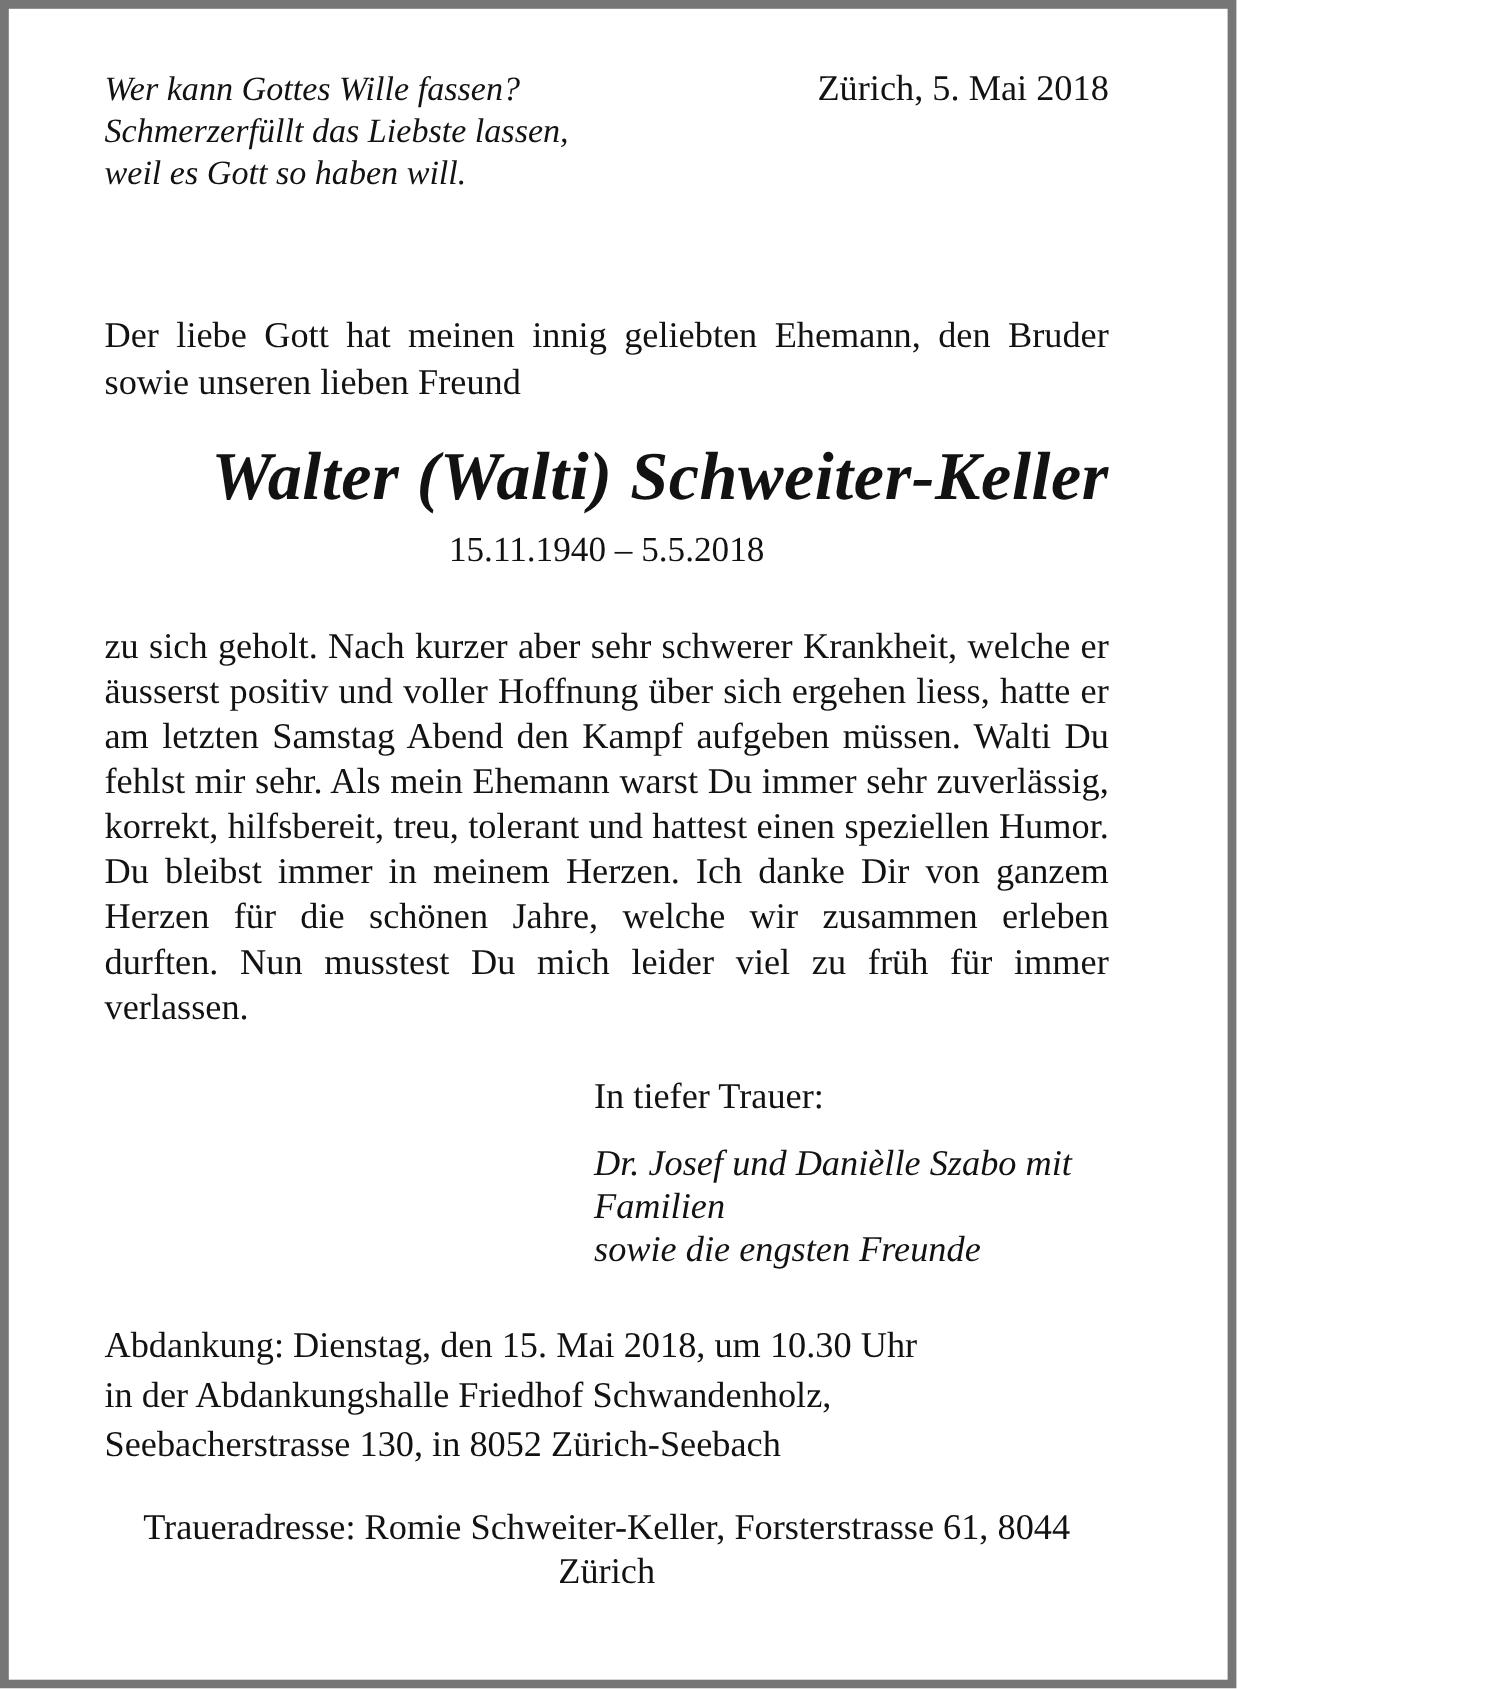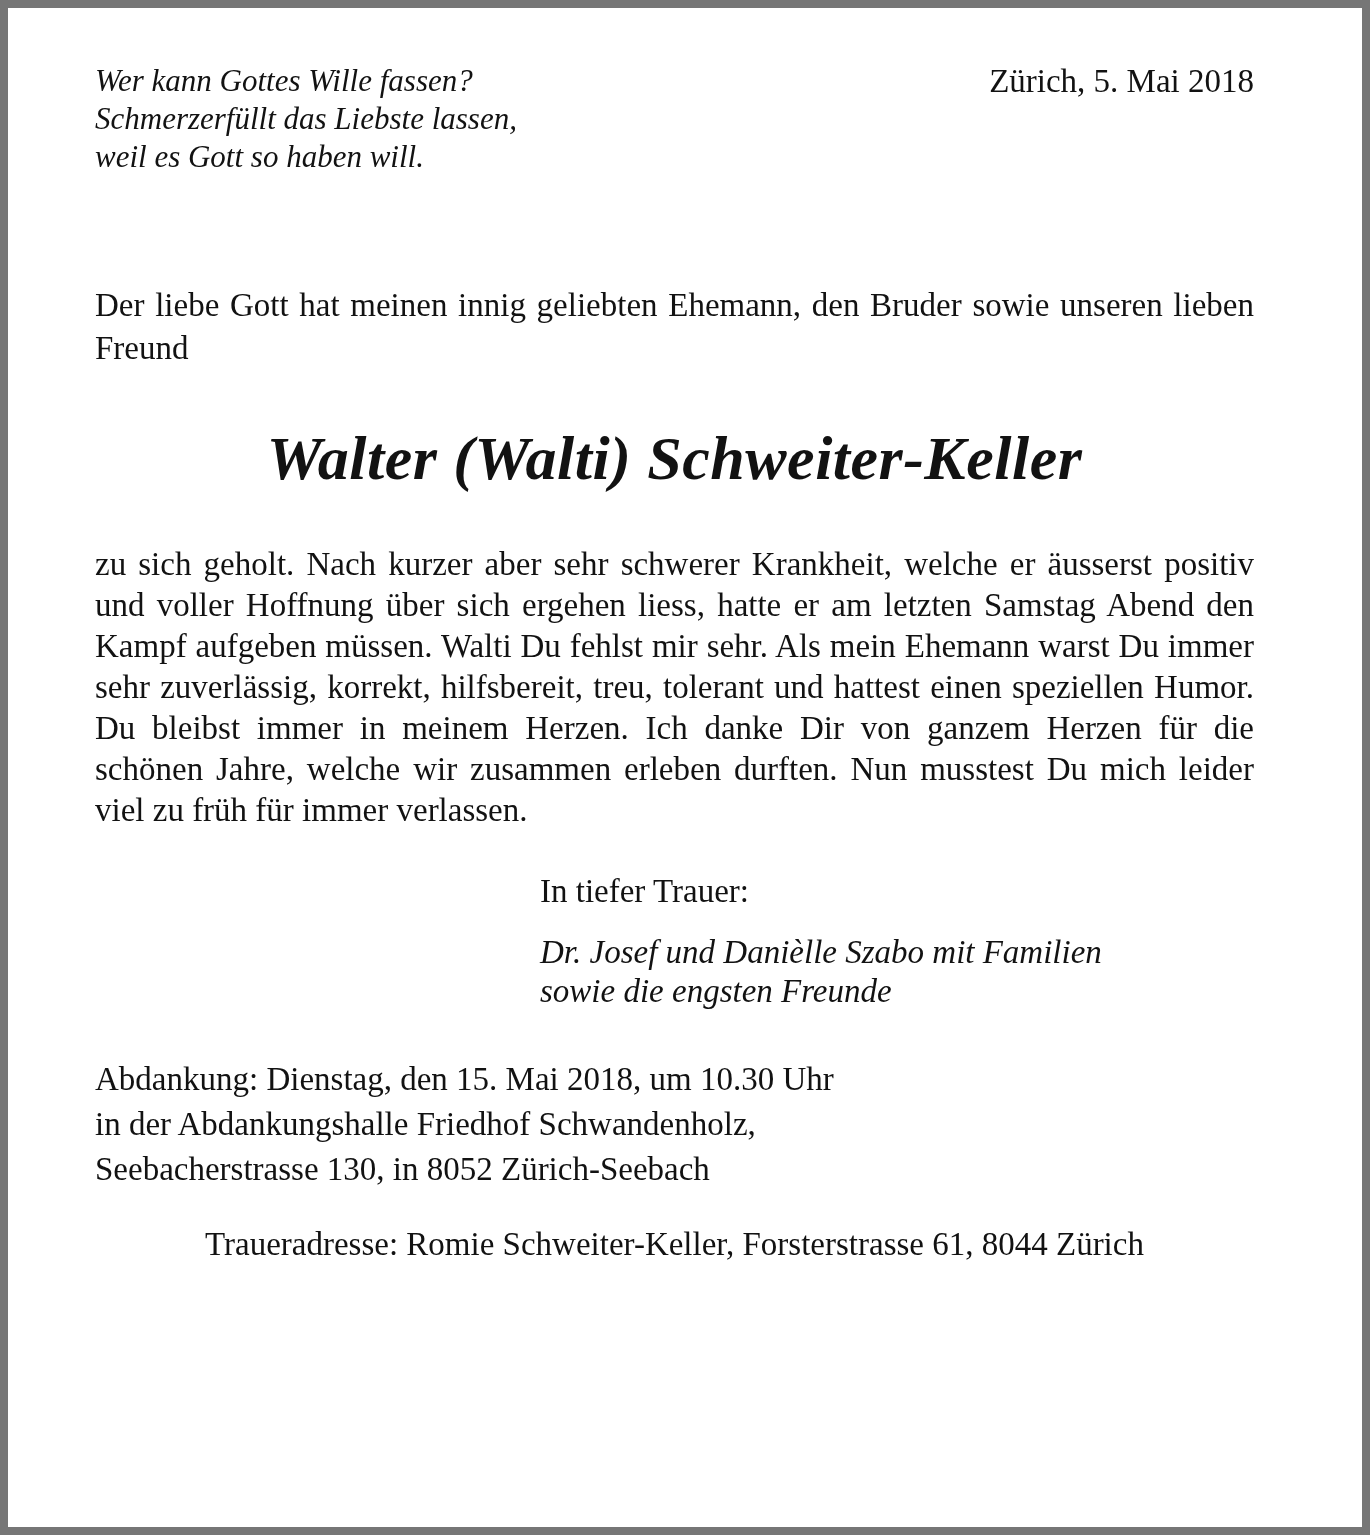--- a/index.html
+++ b/index.html
@@ -9,21 +9,21 @@
   }
   body {
     width: 1370px;
     height: 1535px;
     font-family: "Liberation Serif", serif;
     color: #121212;
     -webkit-font-smoothing: antialiased;
   }
   .frame {
     box-sizing: border-box;
-    width: 1370px;
+    width: 1124px;
     height: 1535px;
     border: 8px solid #767676;
     background: #ffffff;
     padding: 54px 108px 36px 87px;
     overflow: hidden;
   }
   .header-row {
     display: flex;
     justify-content: space-between;
     align-items: flex-start;
@@ -39,22 +39,22 @@
     line-height: 38px;
     white-space: nowrap;
   }
   .intro {
     margin-top: 108px;
     font-size: 33px;
     line-height: 43px;
     text-align: justify;
   }
   .deceased-name {
-    margin-top: 52px;
-    text-align: center;
+    margin-top: 28px;
+    text-align: right;
     font-size: 62px;
     line-height: 72px;
     font-weight: bold;
     font-style: italic;
     letter-spacing: 0.5px;
   }
   .life-dates {
     margin-top: 10px;
     text-align: center;
     font-size: 32px;
@@ -108,20 +108,21 @@
       <div>Schmerzerfüllt das Liebste lassen,</div>
       <div>weil es Gott so haben will.</div>
     </div>
     <div class="dateline">Zürich, 5. Mai 2018</div>
   </div>
 
   <div class="intro">Der liebe Gott hat meinen innig geliebten Ehemann, den Bruder sowie unseren lieben Freund</div>
 
   <div class="deceased-name">Walter (Walti) Schweiter-Keller</div>
 
+  <div class="life-dates">15.11.1940 – 5.5.2018</div>
 
   <div class="body-par">zu sich geholt. Nach kurzer aber sehr schwerer Krankheit, welche er äusserst positiv und voller Hoffnung über sich ergehen liess, hatte er am letzten Samstag Abend den Kampf aufgeben müssen. Walti Du fehlst mir sehr. Als mein Ehemann warst Du immer sehr zuverlässig, korrekt, hilfsbereit, treu, tolerant und hattest einen speziellen Humor. Du bleibst immer in meinem Herzen. Ich danke Dir von ganzem Herzen für die schönen Jahre, welche wir zusammen erleben durften. Nun musstest Du mich leider viel zu früh für immer verlassen.</div>
 
   <div class="mourning">
     <div class="mourning-label">In tiefer Trauer:</div>
     <div class="mourners">
       <div>Dr. Josef und Danièlle Szabo mit Familien</div>
       <div>sowie die engsten Freunde</div>
     </div>
   </div>

